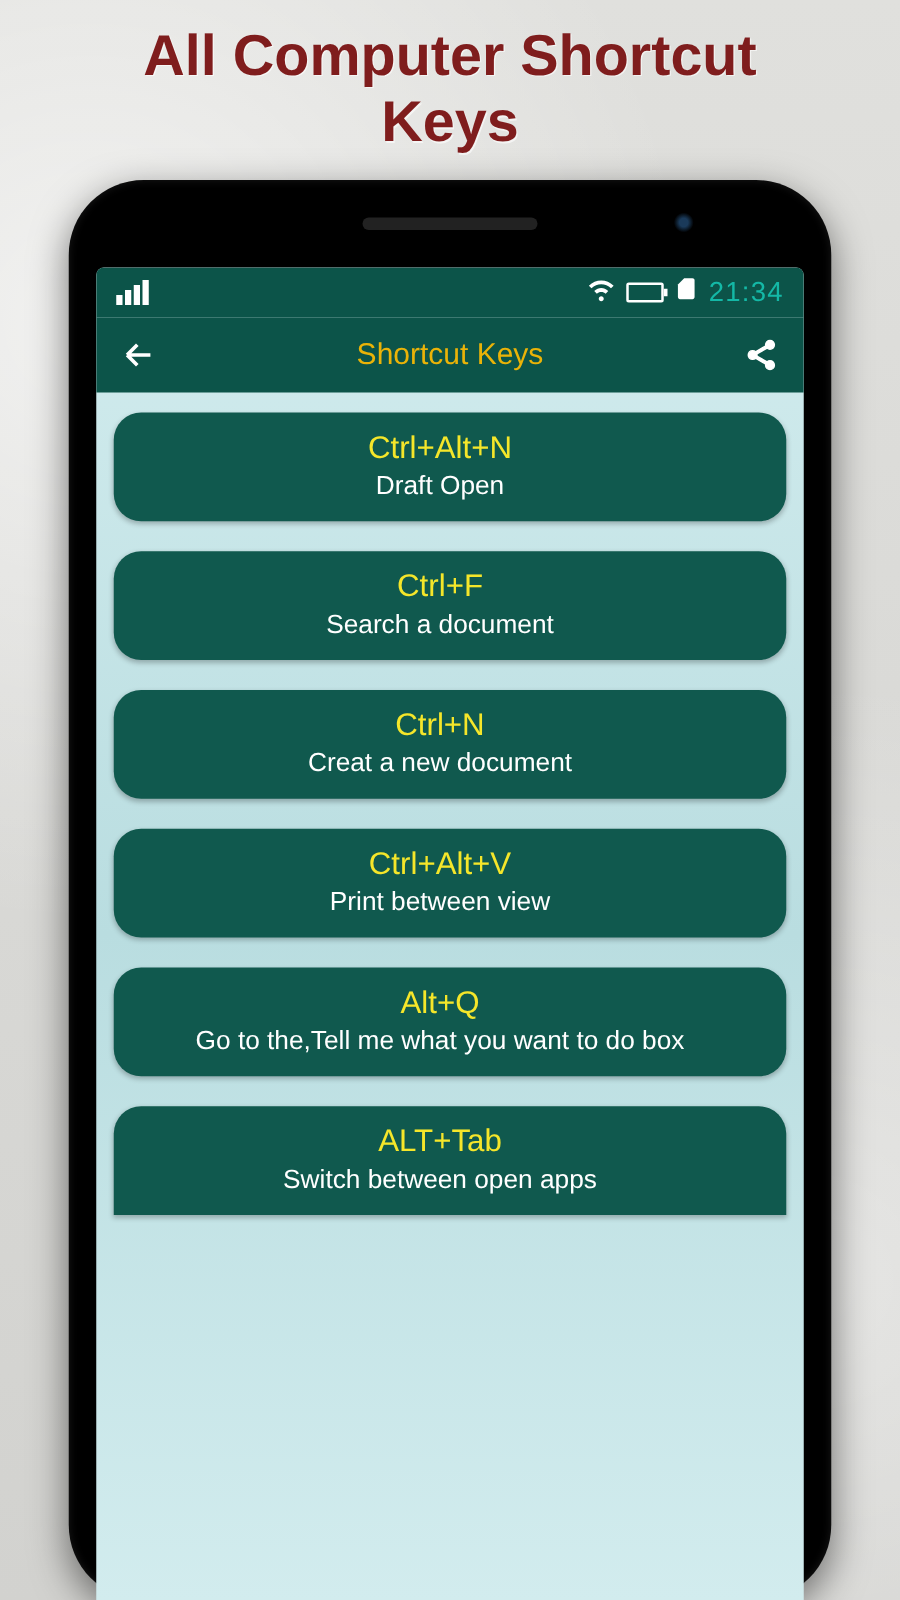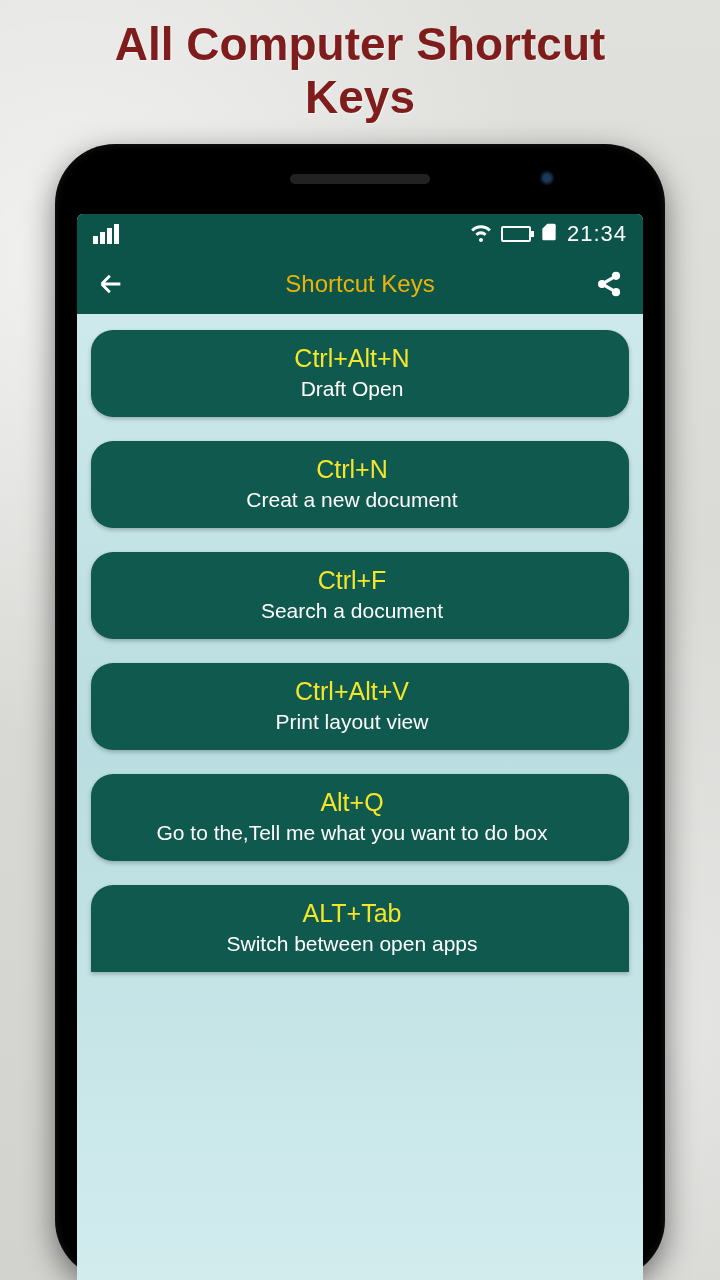--- a/index.html
+++ b/index.html
@@ -64,21 +64,21 @@
     display: flex;
     flex-direction: column;
   }
   .status-bar {
     height: 40px;
     background: #0c5449;
     display: flex;
     align-items: center;
     justify-content: space-between;
     padding: 0 16px;
-    color: #ffffff;
+    color: #14b8a6;
   }
   .status-left, .status-right { display: flex; align-items: center; gap: 8px; }
   .signal-icon { display: flex; align-items: flex-end; gap: 2px; }
   .signal-icon span { width: 5px; background: #fff; display: inline-block; }
   .signal-icon span:nth-child(1){height:8px}
   .signal-icon span:nth-child(2){height:12px}
   .signal-icon span:nth-child(3){height:16px}
   .signal-icon span:nth-child(4){height:20px}
   .wifi-icon svg { width: 24px; height: 24px; }
   .battery-icon { display:flex; align-items:center; }
@@ -180,30 +180,30 @@
           </svg>
       </div>
     </div>
 
     <div class="list">
       <div class="card">
         <div class="shortcut">Ctrl+Alt+N</div>
         <div class="desc">Draft Open</div>
       </div>
       <div class="card">
+        <div class="shortcut">Ctrl+F</div>
+        <div class="desc">Search a document</div>
+      </div>
+      <div class="card">
         <div class="shortcut">Ctrl+N</div>
         <div class="desc">Creat a new document</div>
       </div>
       <div class="card">
-        <div class="shortcut">Ctrl+F</div>
-        <div class="desc">Search a document</div>
-      </div>
-      <div class="card">
         <div class="shortcut">Ctrl+Alt+V</div>
-        <div class="desc">Print layout view</div>
+        <div class="desc">Print between view</div>
       </div>
       <div class="card">
         <div class="shortcut">Alt+Q</div>
         <div class="desc">Go to the,Tell me what you want to do box</div>
       </div>
       <div class="card clipped">
         <div class="shortcut">ALT+Tab</div>
         <div class="desc">Switch between open apps</div>
       </div>
     </div>

